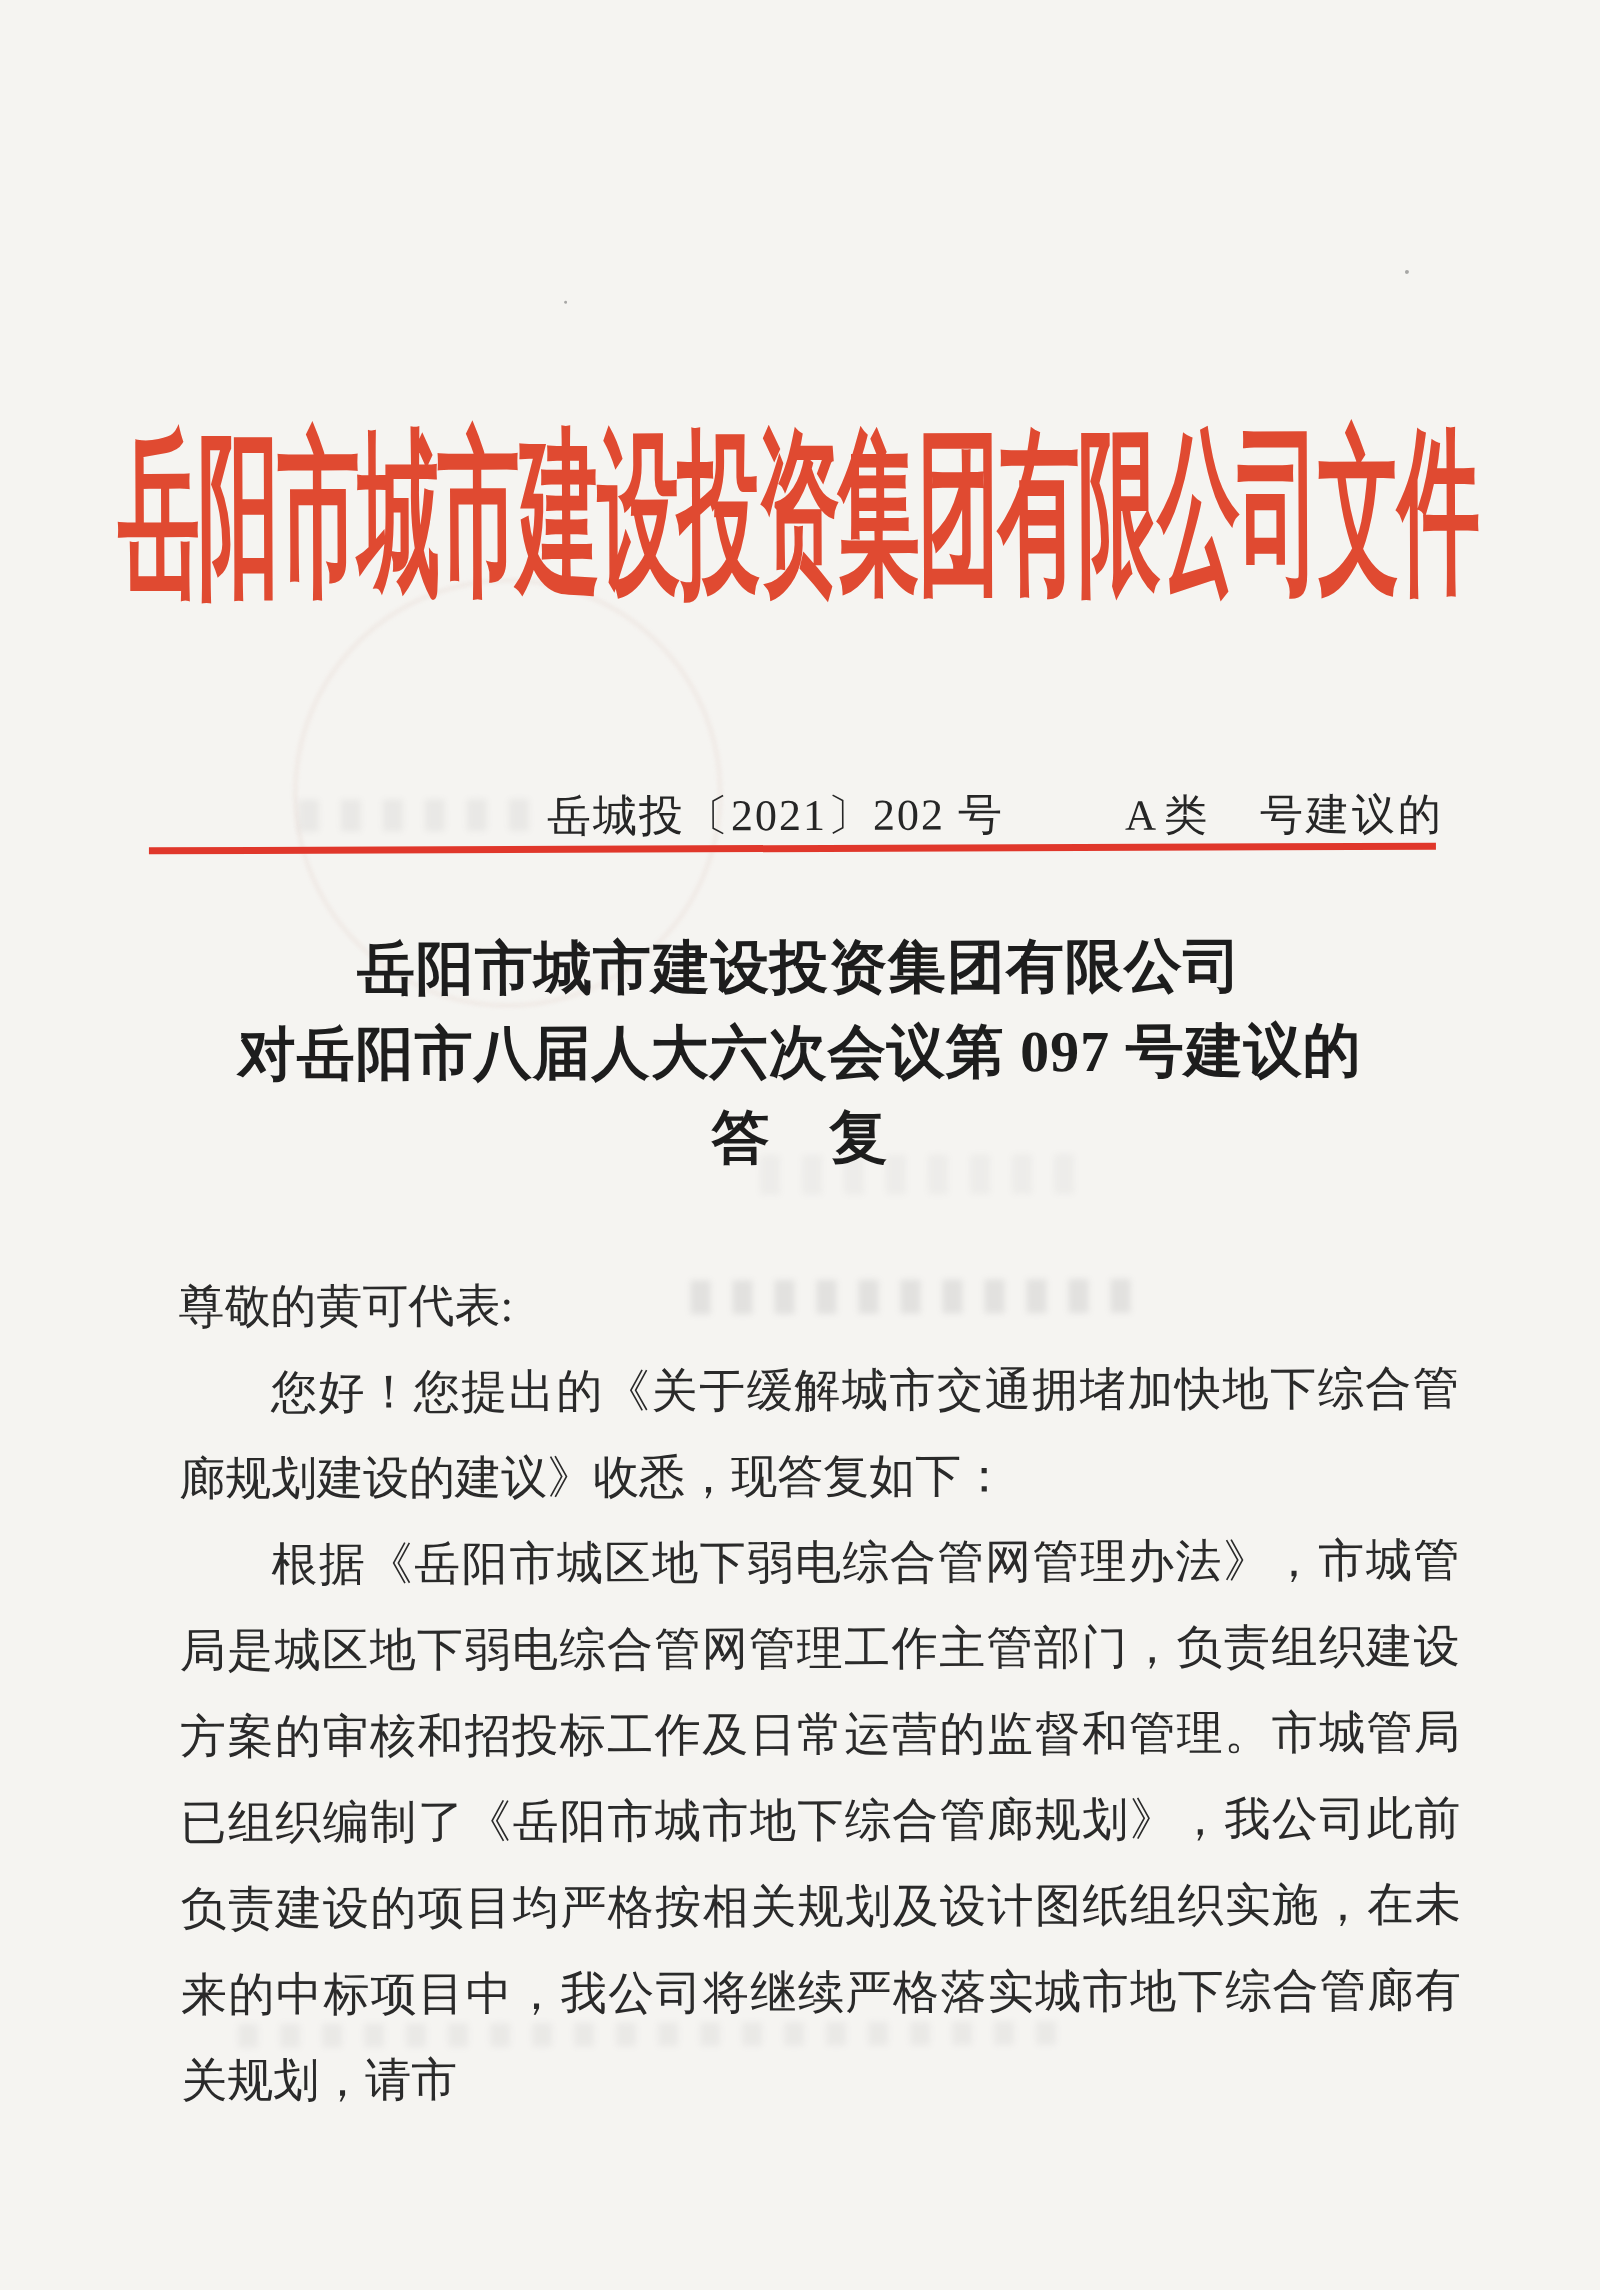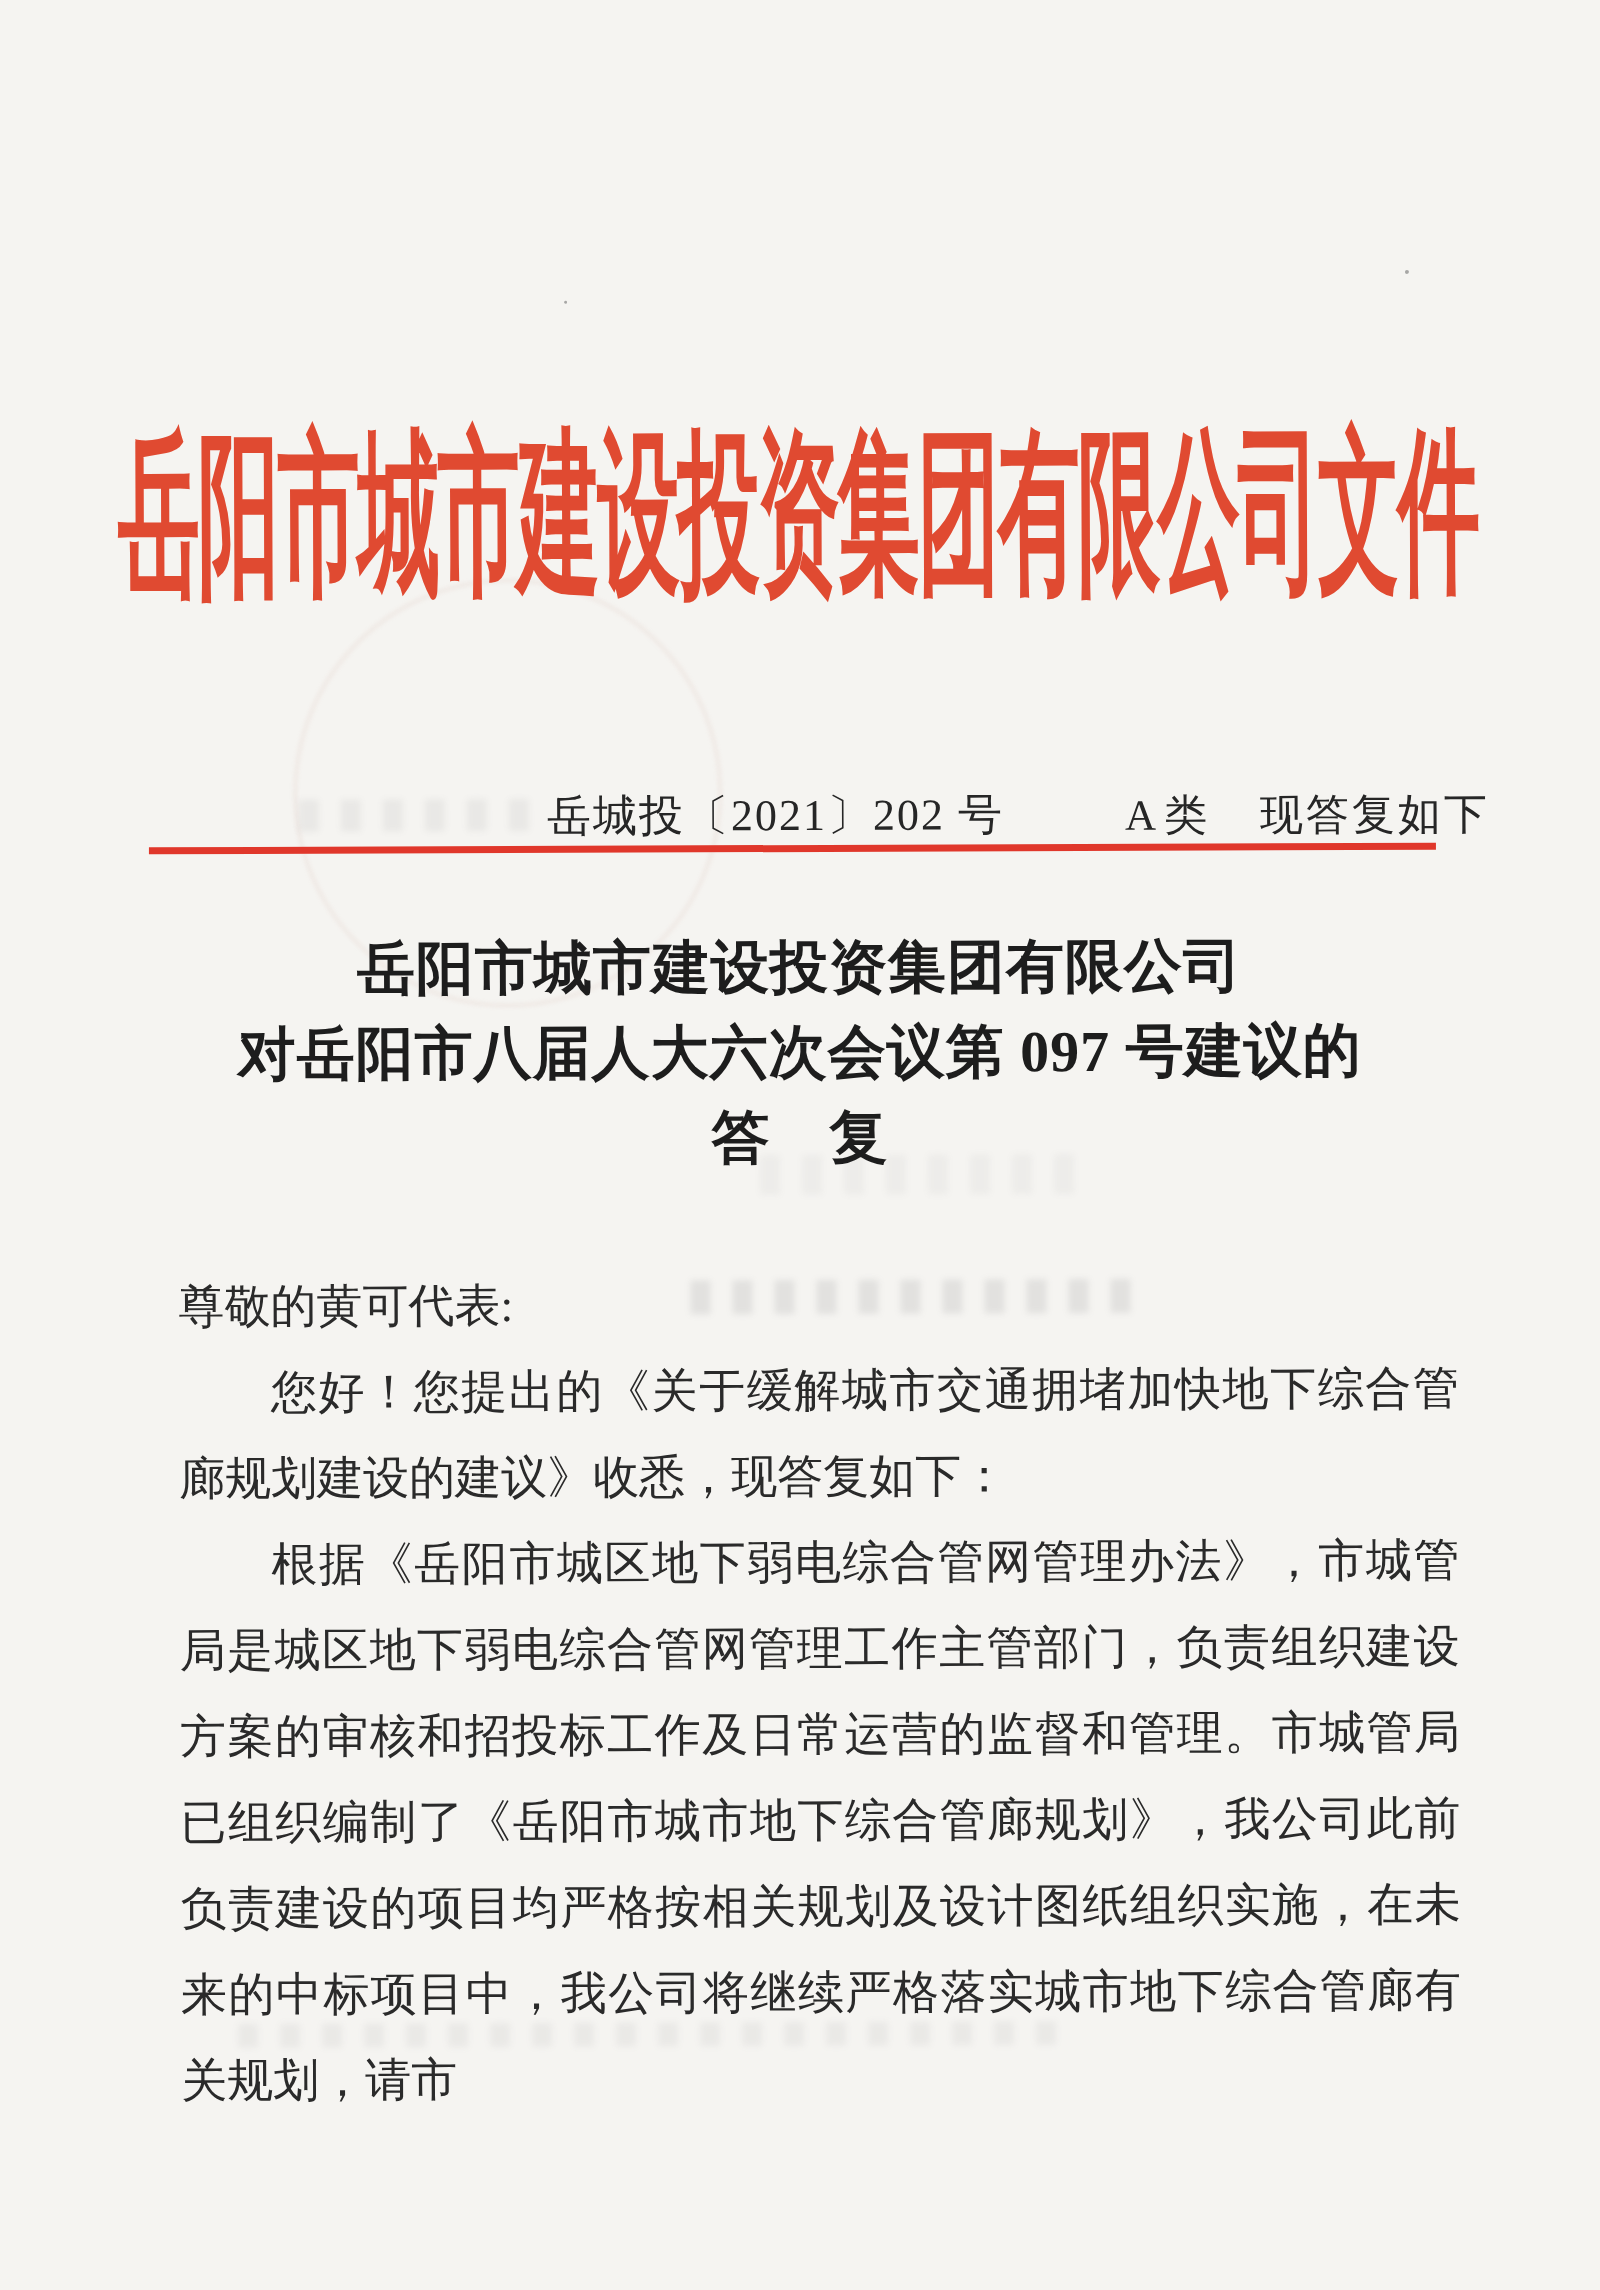--- a/index.html
+++ b/index.html
@@ -148,21 +148,21 @@
     <div class="speck p2"></div>
 
     <div class="red-header">
       <span class="stretch">岳阳市城市建设投资集团有限公司文件</span>
     </div>
 
     <div class="doc-number">岳城投〔2021〕202 号</div>
 
     <div class="doc-class">
       <span>A 类</span>
-      <span class="pub">现答复如下</span>
+      <span class="pub">号建议的</span>
     </div>
 
     <div class="red-rule"></div>
 
     <div class="title-block">
       <div>岳阳市城市建设投资集团有限公司</div>
       <div>对岳阳市八届人大六次会议第 097 号建议的</div>
       <div>答　复</div>
     </div>
 

